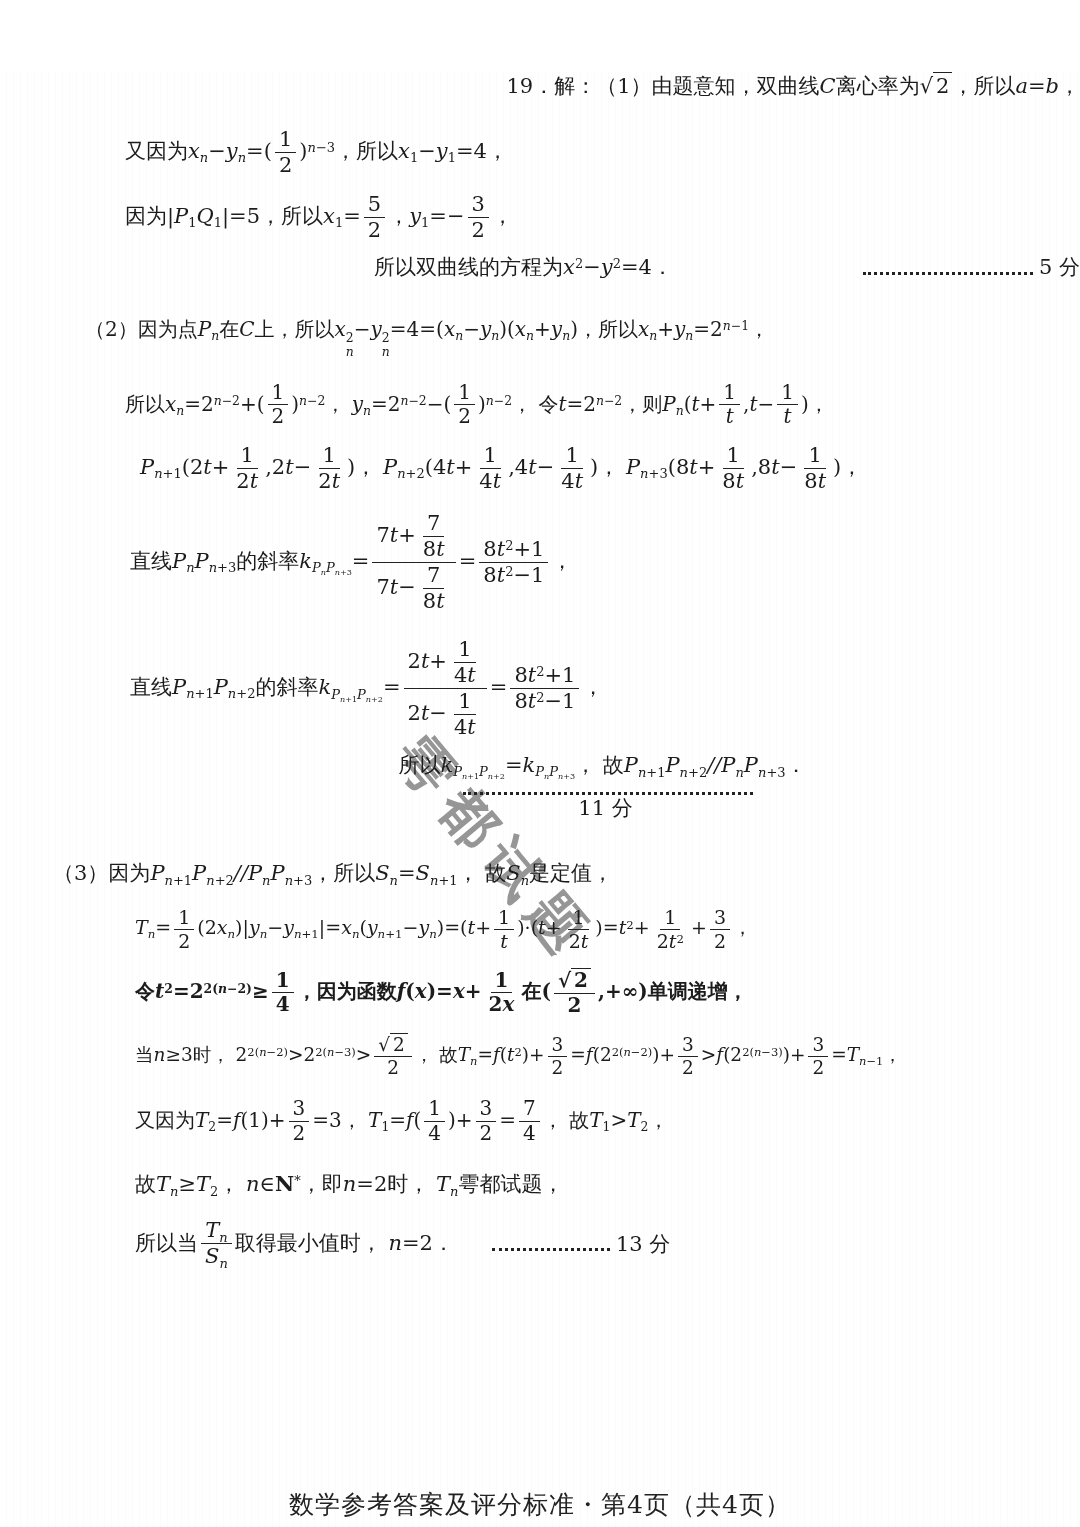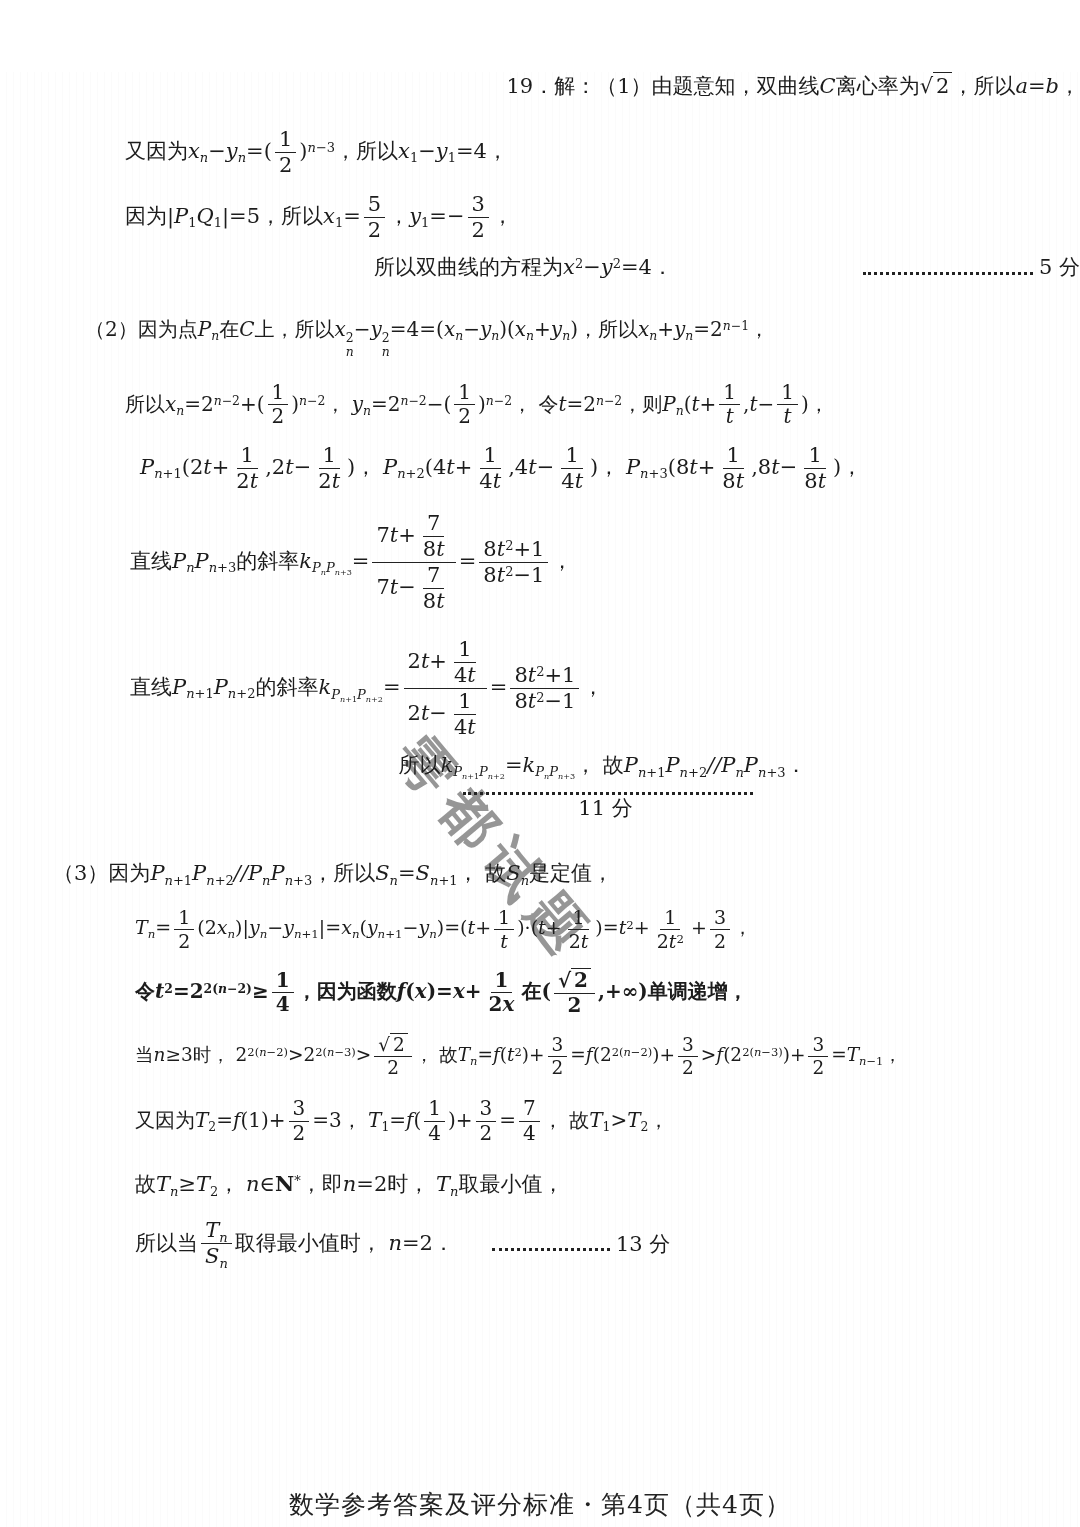--- a/index.html
+++ b/index.html
@@ -239,21 +239,21 @@
             <span class="den"><span>4</span></span>
           </span><span>)+</span><span class="frac">
             <span class="num"><span>3</span></span>
             <span class="den"><span>2</span></span>
           </span><span>=</span><span class="frac">
             <span class="num"><span>7</span></span>
             <span class="den"><span>4</span></span>
           </span><span>， 故<i>T</i></span><sub><span>1</span></sub><span>&gt;<i>T</i></span><sub><span>2</span></sub><span>，</span></span>
       </div>
     <div class="line l16">
-        <span class="math"><span>故<i>T</i></span><sub><span><i>n</i></span></sub><span>≥<i>T</i></span><sub><span>2</span></sub><span>， <i>n</i>∈</span><b>N</b><sup><span>*</span></sup><span>，即<i>n</i>=2时， <i>T</i></span><sub><span><i>n</i></span></sub><span>取最小值，</span></span>
+        <span class="math"><span>故<i>T</i></span><sub><span><i>n</i></span></sub><span>≥<i>T</i></span><sub><span>2</span></sub><span>， <i>n</i>∈</span><b>N</b><sup><span>*</span></sup><span>，即<i>n</i>=2时， <i>T</i></span><sub><span><i>n</i></span></sub><span>雩都试题，</span></span>
       </div>
     <div class="line l17">
       <span class="math"><span>所以当</span><span class="frac">
             <span class="num"><span><i>T</i></span><sub><span><i>n</i></span></sub></span>
             <span class="den"><span><i>S</i></span><sub><span><i>n</i></span></sub></span>
           </span><span>取得最小值时， <i>n</i>=2． </span></span>
       <span class="leader leader-17"></span>
       <span class="score">13 分</span>
     </div>
   </div>

